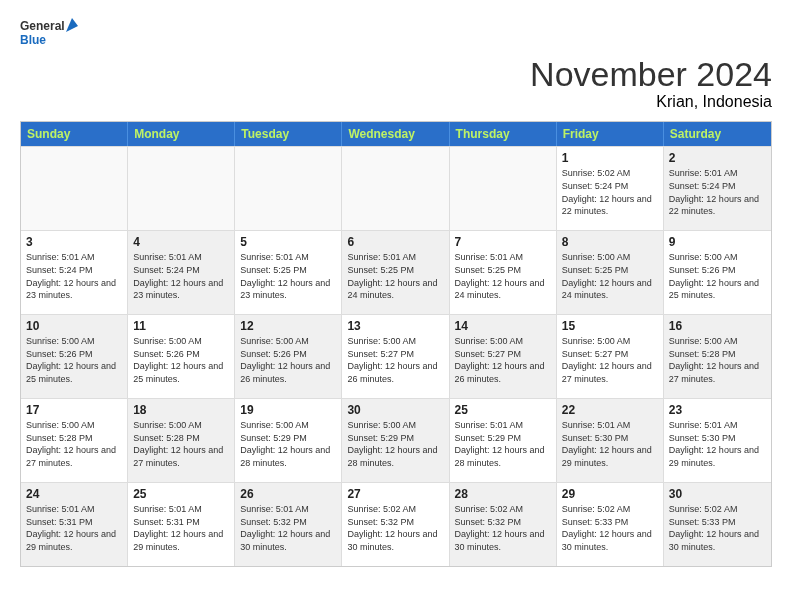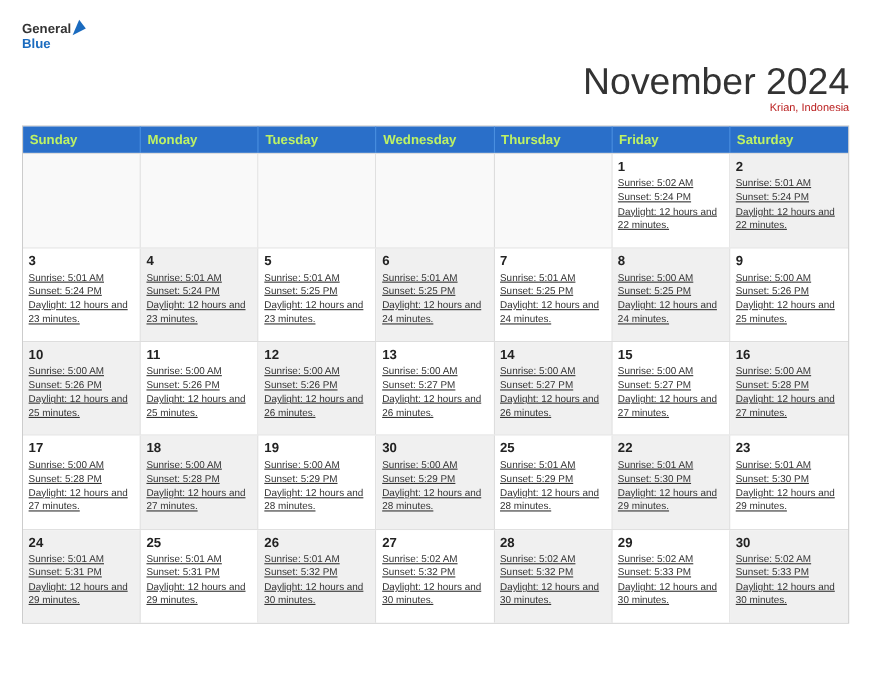--- a/index.html
+++ b/index.html
@@ -32,22 +32,22 @@
       text-align: right;
       margin-top: 40px;
     }
     .month-title {
       font-size: 34px;
       font-weight: 300;
       color: #333;
       line-height: 1.1;
     }
     .location {
-      font-size: 10px;
-      color: #b91c1c;
+      font-size: 16px;
+      color: #000000;
     }
     .calendar {
       flex: 1;
       display: flex;
       flex-direction: column;
       border: 1px solid #ccc;
     }
     .cal-header {
       display: grid;
       grid-template-columns: repeat(7, 1fr);
@@ -88,21 +88,20 @@
     .day-num {
       font-size: 12px;
       font-weight: bold;
       margin-bottom: 2px;
       color: #222;
     }
     .day-info {
       font-size: 9px;
       color: #333;
       line-height: 1.4;
-      text-decoration: underline;
     }
   </style>
 </head>
 <body>
 
 <div class="page">
   <div class="header">
     <div class="logo">
   <svg width="60" height="38" viewBox="0 0 60 38" xmlns="http://www.w3.org/2000/svg">
     <text x="0" y="14" font-size="12" font-weight="bold" fill="#333" font-family="Arial">General</text>

